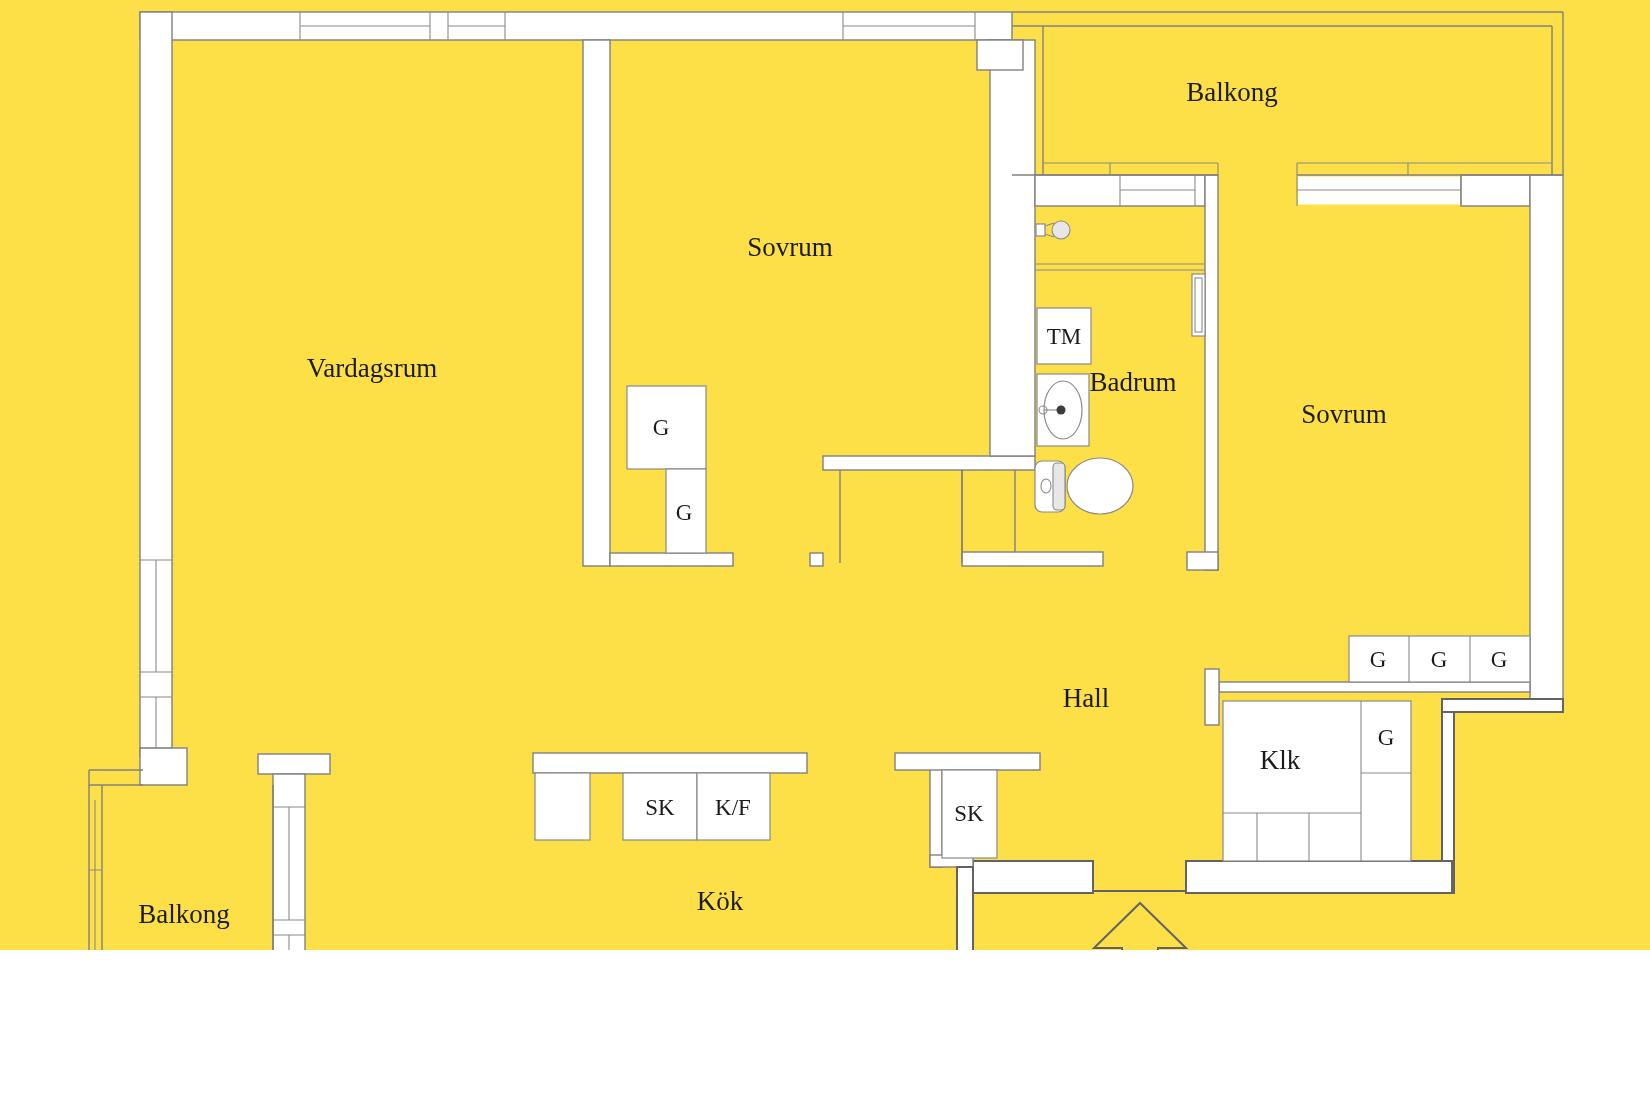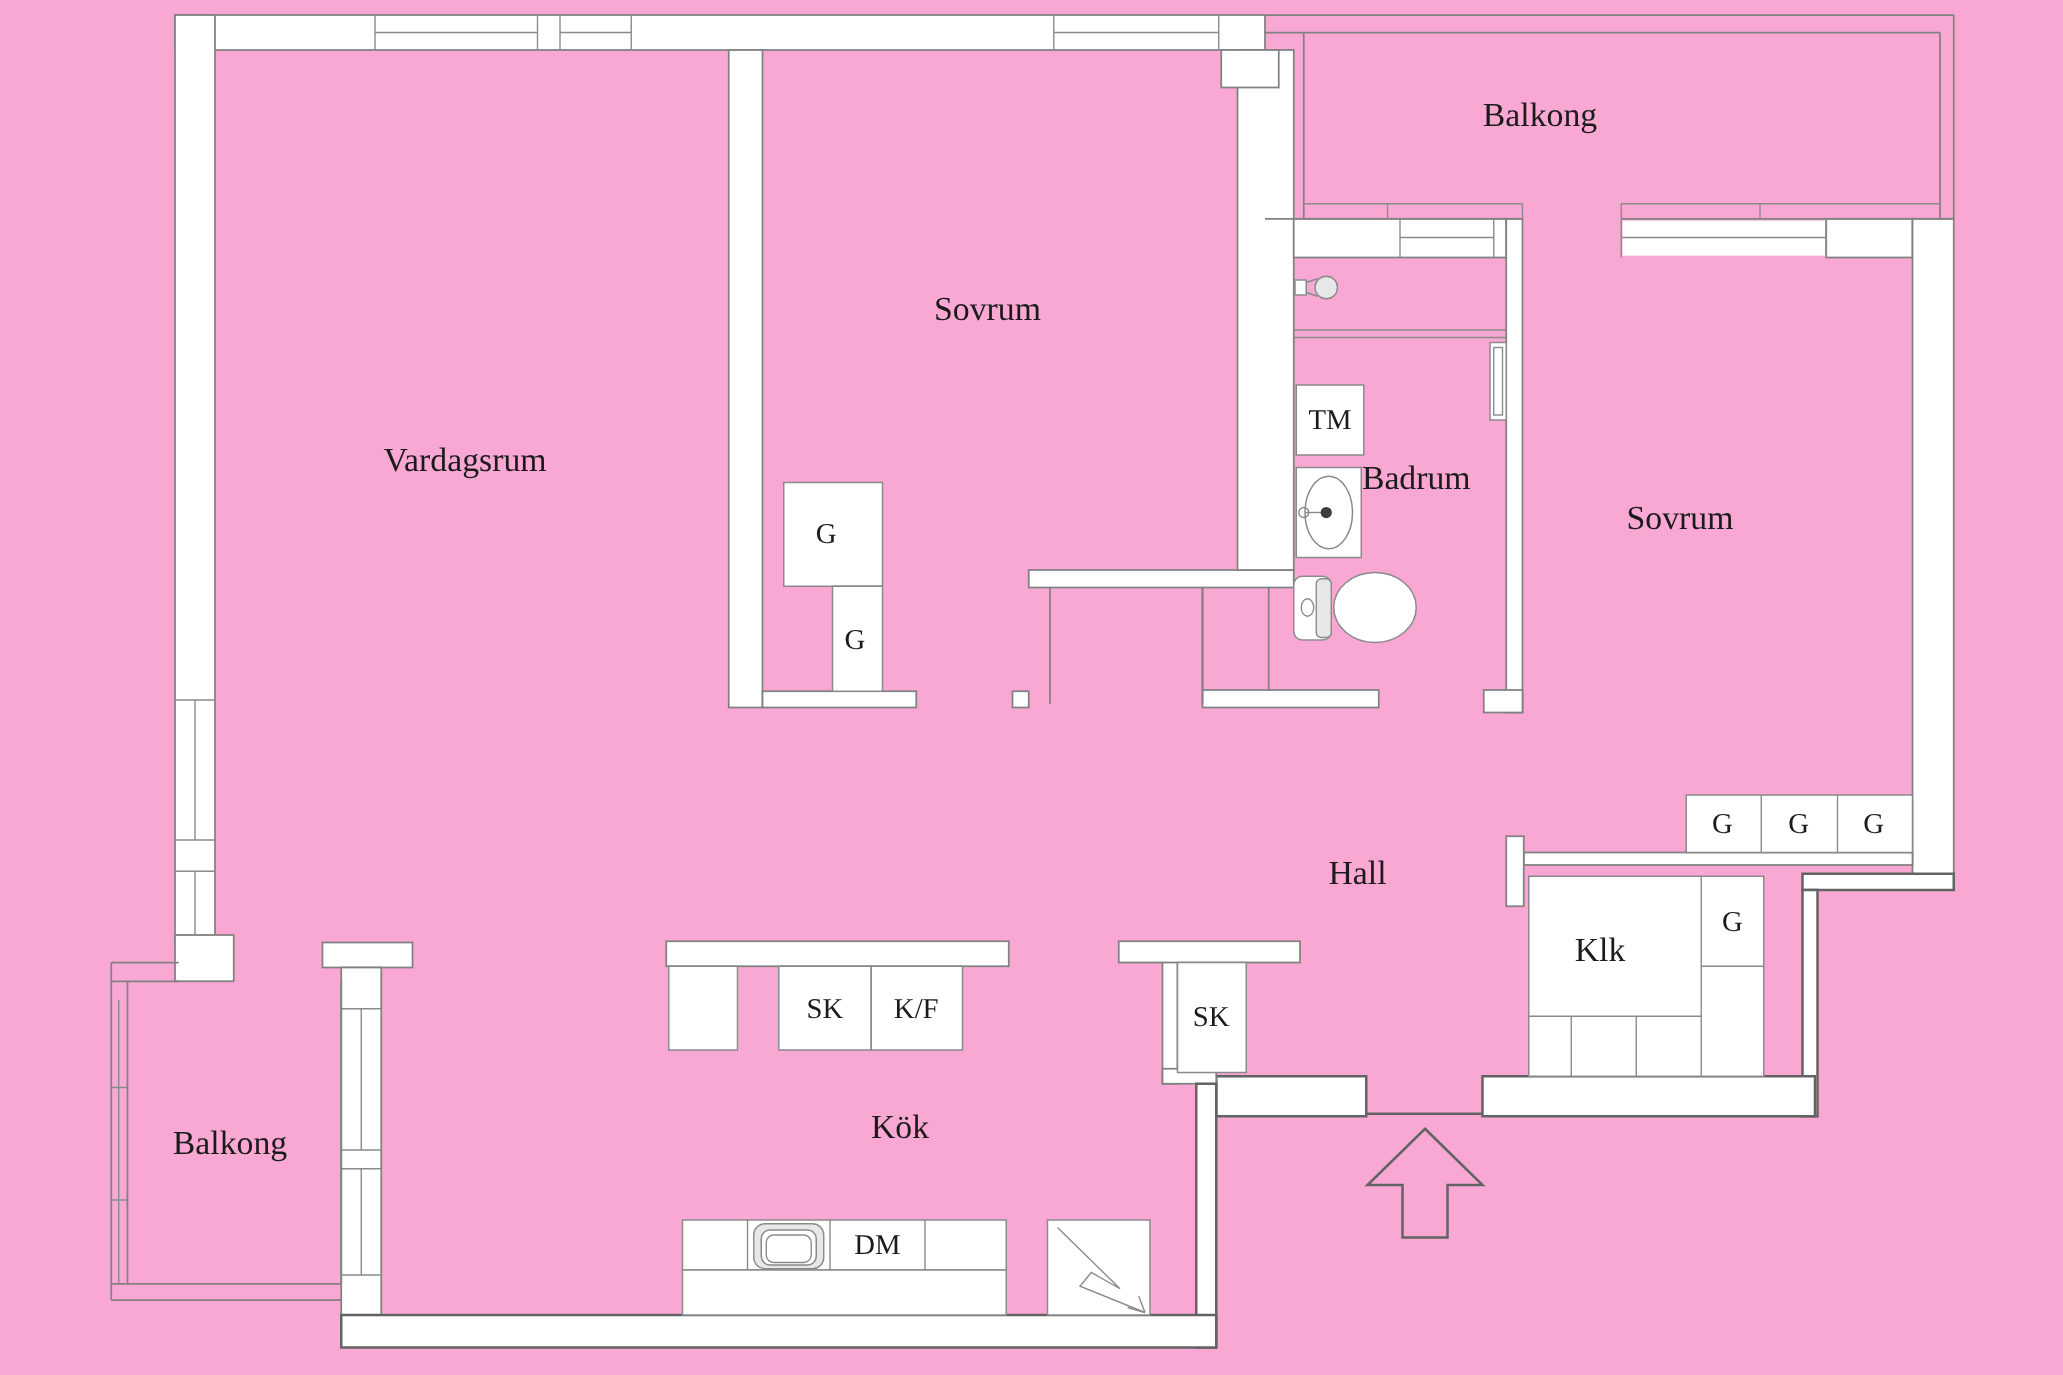--- a/index.html
+++ b/index.html
@@ -1,17 +1,17 @@
 <!DOCTYPE html>
 <html><head>
 <meta charset="utf-8">
 <style>
   html,body{margin:0;padding:0;background:#ffffff;}
   body{font-family:"Liberation Serif","DejaVu Serif",serif;}
-  .stage{position:relative;width:1650px;height:1100px;background:#f9a8d4;overflow:hidden;}
+  .stage{position:relative;width:1650px;height:950px;background:#fde047;overflow:hidden;}
   svg{display:block;}
   .w  {fill:#ffffff;stroke:#818181;stroke-width:1.4;}
   .wd {fill:#ffffff;stroke:#636363;stroke-width:2;}
   .ln {fill:none;stroke:#818181;stroke-width:1.4;}
   .lnd{fill:none;stroke:#636363;stroke-width:2;}
   .thin{fill:none;stroke:#8a8a8a;stroke-width:1.1;}
   .fixr{fill:#ffffff;stroke:#8a8a8a;stroke-width:1.2;}
   .shade{fill:#e7e7e7;stroke:#8a8a8a;stroke-width:1.1;}
   .dark{fill:#3c3c3c;stroke:none;}
   text.room{font-size:27px;fill:#1b1b1b;text-anchor:middle;dominant-baseline:central;}

